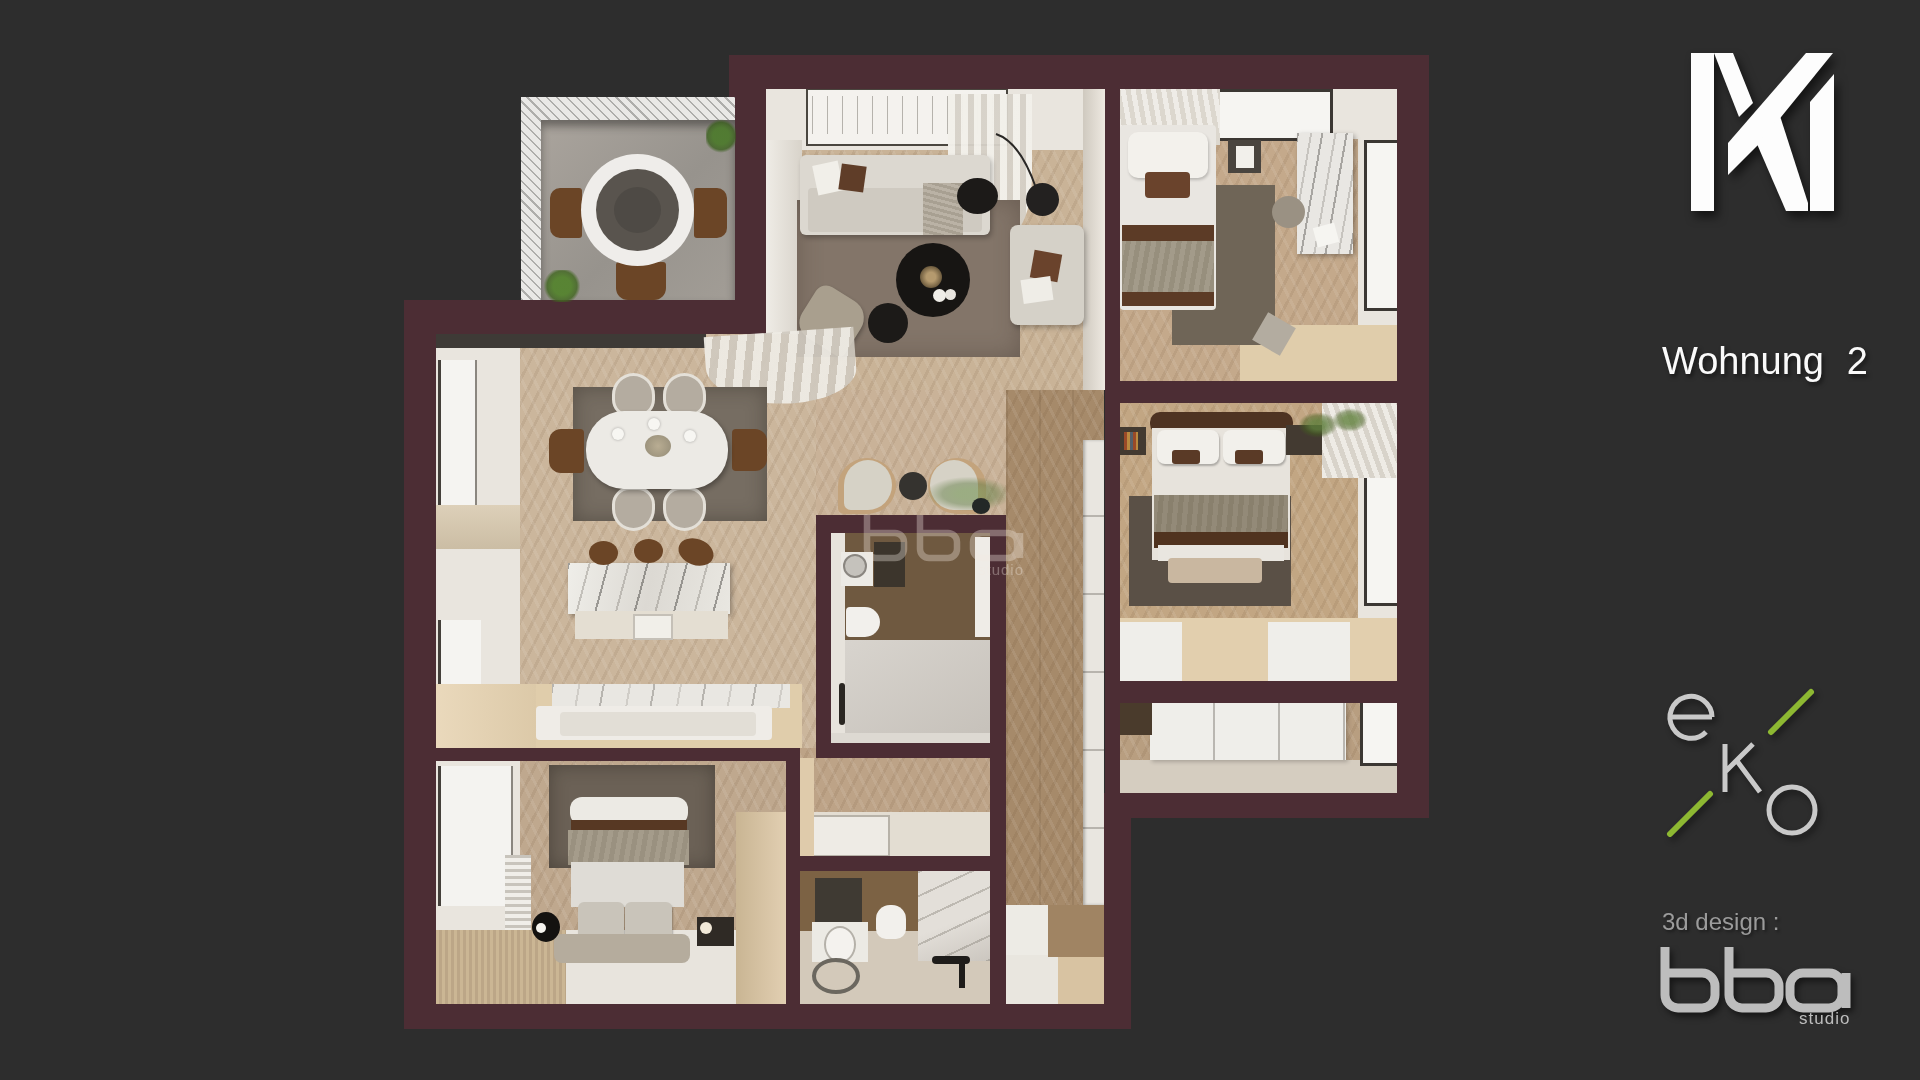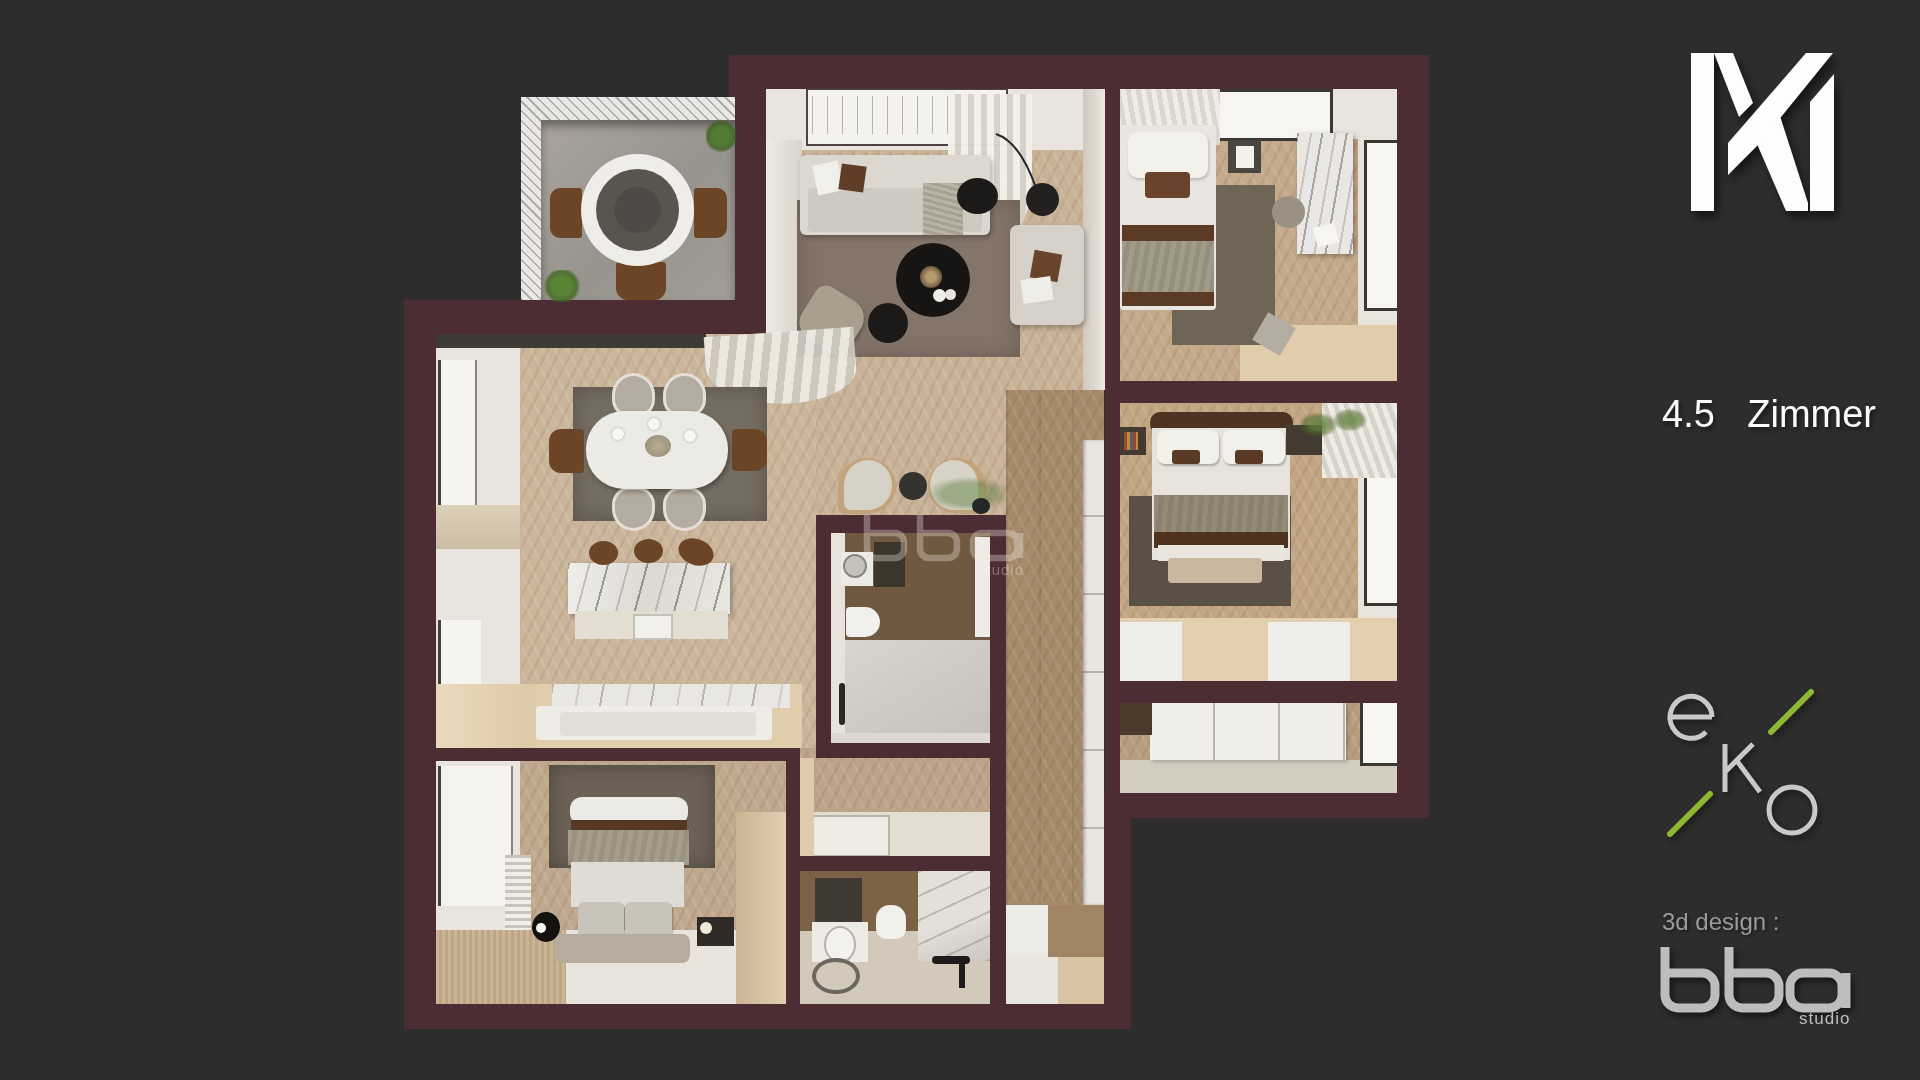--- a/index.html
+++ b/index.html
@@ -410,25 +410,25 @@
 <rect x="1691" y="53" width="23" height="158"></rect>
 <polygon points="1714,53 1733,53 1753,103 1739,117"></polygon>
 <polygon points="1806,53 1833,53 1760,143 1728,175 1728,143"></polygon>
 <polygon points="1757,144 1780,116 1808,203 1808,211 1786,211"></polygon>
 <polygon points="1810,102 1834,74 1834,211 1810,211"></polygon>
 </g>
 </svg>
 </div>
 
 
-
-<div class="a" style="left:1662px;top:393px;width:214px;display:flex;justify-content:space-between;color:#fafafa;font-size:38px;text-shadow:2px 3px 4px rgba(0,0,0,.5);">
-      <span>4.5</span>
-      <span>Zimmer</span>
+<div class="a" style="left:1662px;top:340px;width:206px;display:flex;justify-content:space-between;color:#fafafa;font-size:38px;text-shadow:2px 3px 4px rgba(0,0,0,.5);">
+      <span>Wohnung</span>
+      <span>2</span>
     </div>
+
 
 <div class="a" style="left:1655px;top:680px;width:170px;height:165px;filter:drop-shadow(3px 4px 3px rgba(0,0,0,.4));">
 <svg width="170" height="165" viewBox="0 0 170 165">
 <g fill="none" stroke="#c9c9c9" stroke-width="5">
 <path d="M15 37 h42"></path>
 <path d="M57 37 a21 21 0 1 0 -6 15"></path>
 <path d="M70 64 v48 M70 92 l28-28 M82 81 l23 31"></path>
 <circle cx="137" cy="130" r="23"></circle>
 </g>
 <g stroke="#8db832" stroke-width="6" stroke-linecap="round">

